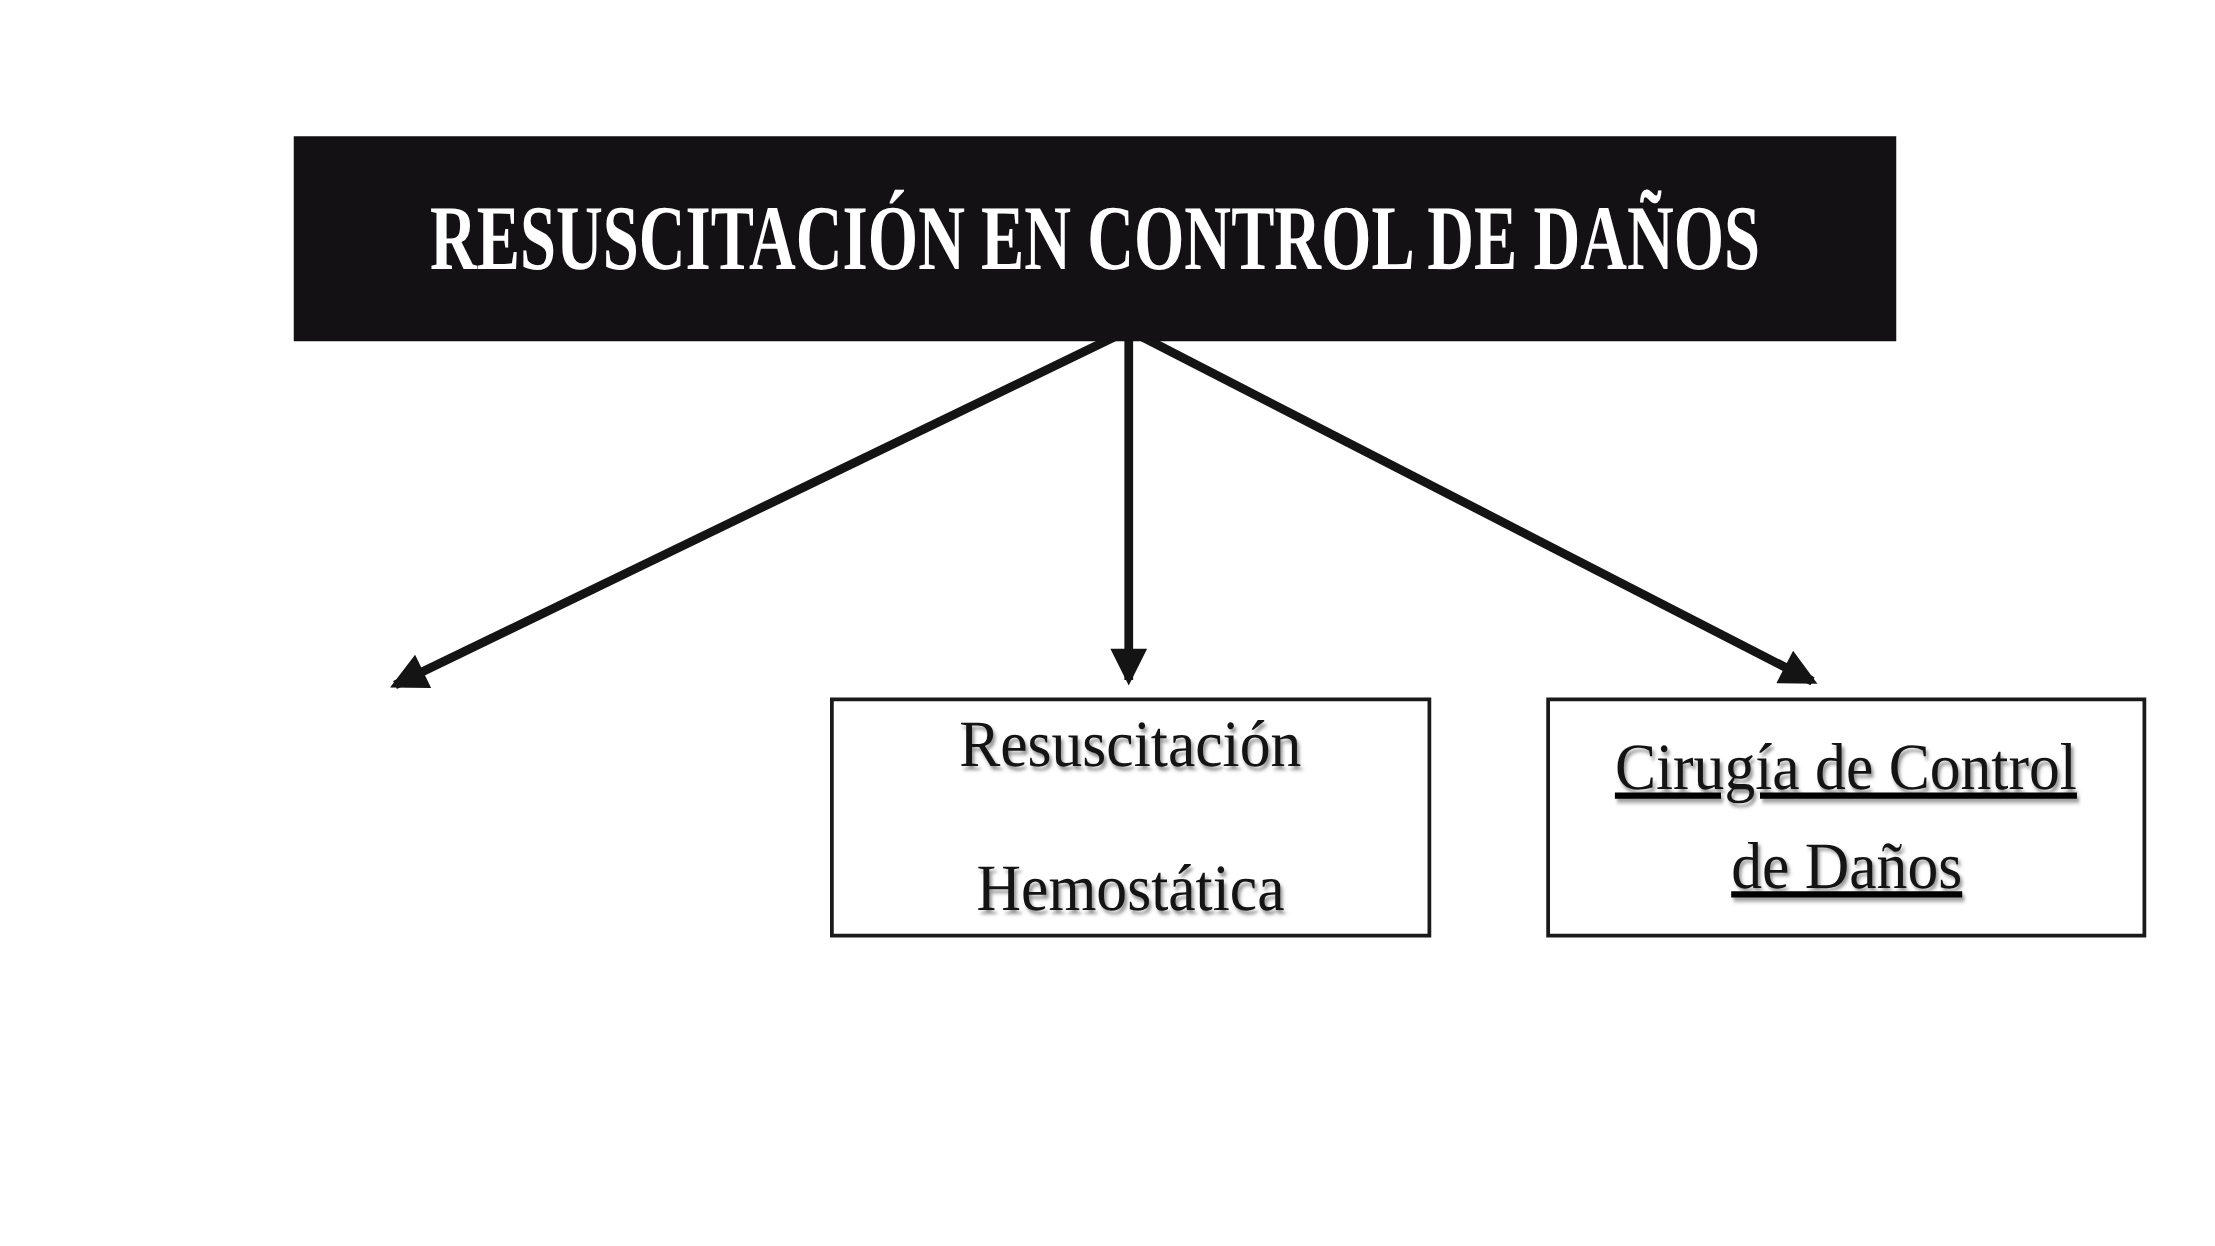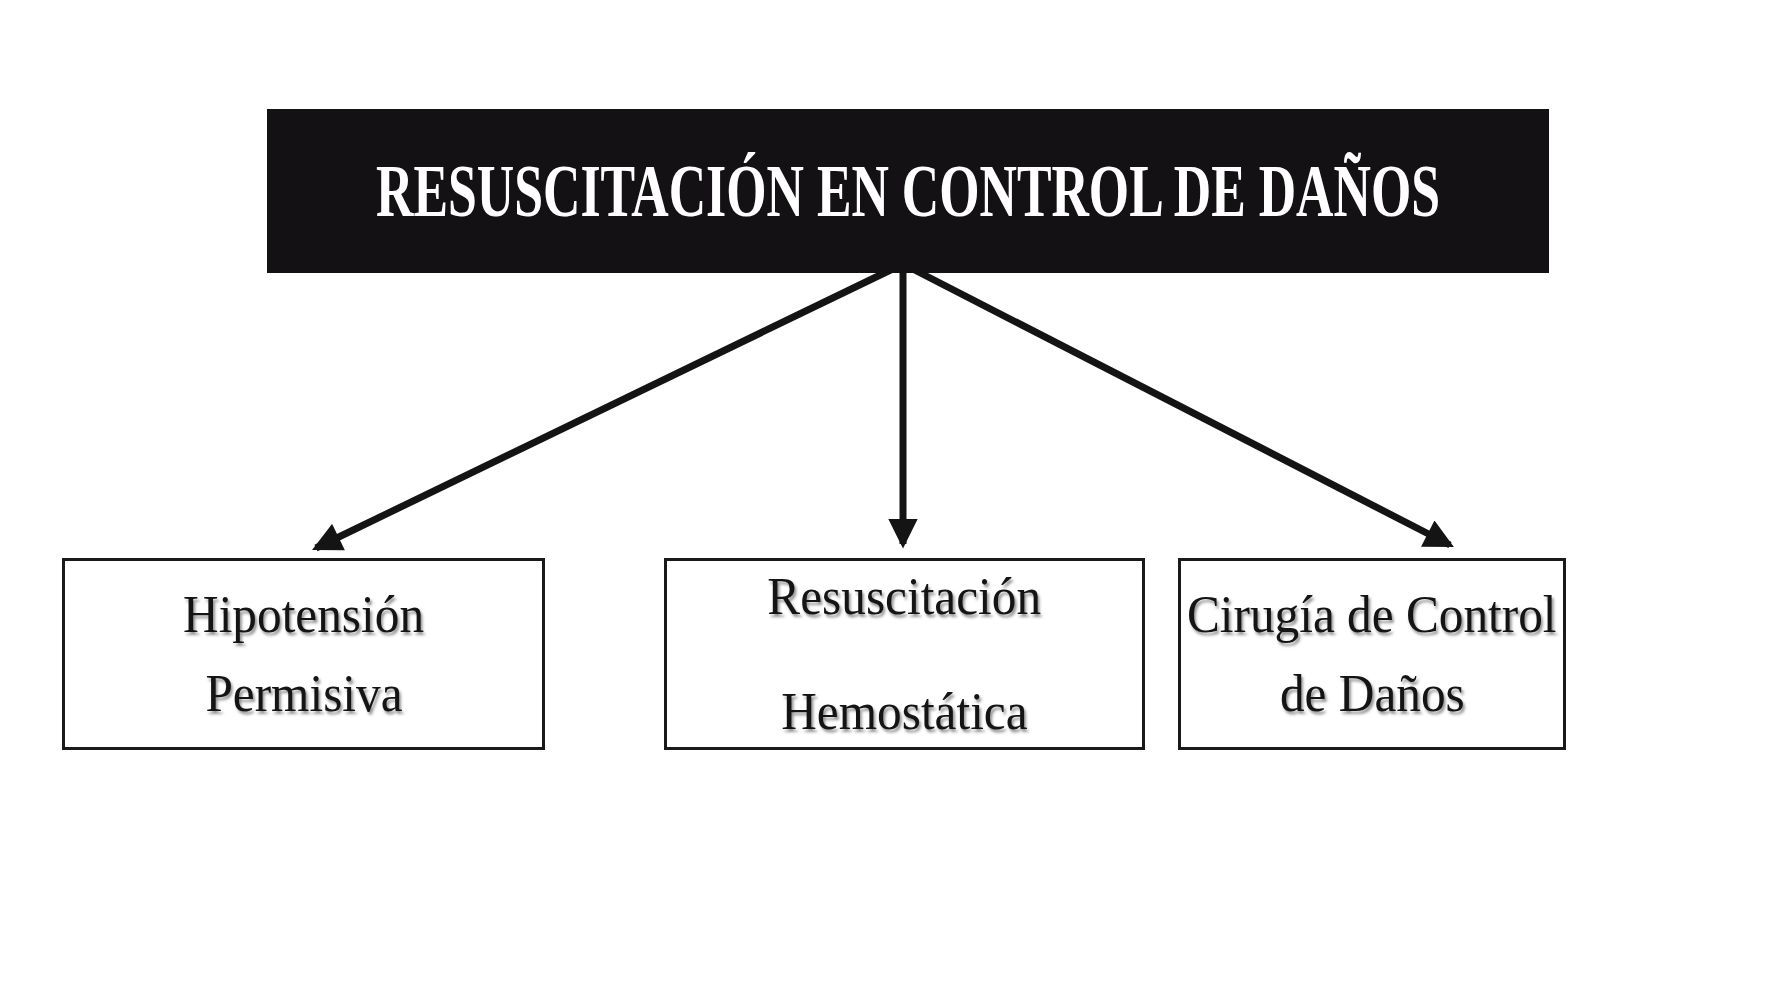--- a/index.html
+++ b/index.html
@@ -18,21 +18,21 @@
     font-family:"Liberation Serif","DejaVu Serif",serif;
     overflow:hidden;
   }
   .canvas{
     position:relative;
     width:1772px;height:997px;
     background:var(--background);
   }
   .header-box{
     position:absolute;
-    left:267px;top:109px;width:1282px;height:164px;
+    left:235px;top:109px;width:1282px;height:164px;
     background:var(--header-bg);
     display:flex;align-items:center;justify-content:center;
     z-index:2;
   }
   .header-title{
     color:var(--header-text);
     font-weight:bold;
     font-size:74px;
     white-space:nowrap;
     letter-spacing:0px;
@@ -48,21 +48,21 @@
   .node{
     position:absolute;
     top:558px;height:192px;
     background:var(--node-bg);
     border:3px solid var(--node-border);
     display:flex;flex-direction:column;align-items:center;justify-content:center;
     z-index:2;
   }
   .node-1{left:62px;width:483px;}
   .node-2{left:664px;width:481px;gap:36px;}
-  .node-3{left:1178px;width:388px;}
+  .node-3{left:1237px;width:480px;text-decoration:underline;}
   .node-label{
     color:var(--node-text);
     font-size:53px;
     line-height:1.5;
     text-align:center;
     white-space:nowrap;
     transform:scaleX(0.93);
     transform-origin:center center;
     text-shadow:2px 3px 3px rgba(110,110,110,0.75);
   }
@@ -80,24 +80,20 @@
     <defs>
       <marker id="ah" viewBox="0 0 10 10" refX="8.5" refY="5" markerWidth="4.6" markerHeight="4.2" orient="auto-start-reverse">
         <path d="M0,0 L10,5 L0,10 Z" fill="#141414"></path>
       </marker>
     </defs>
     <line x1="903" y1="264" x2="316" y2="548" stroke="#141414" stroke-width="7" marker-end="url(#ah)"></line>
     <line x1="903" y1="264" x2="903" y2="544" stroke="#141414" stroke-width="7" marker-end="url(#ah)"></line>
     <line x1="903" y1="264" x2="1450" y2="545" stroke="#141414" stroke-width="7" marker-end="url(#ah)"></line>
   </svg>
 
-  <div class="node node-1">
-    <span class="node-label">Hipotensión</span>
-    <span class="node-label">Permisiva</span>
-  </div>
 
   <div class="node node-2">
     <span class="node-label">Resuscitación</span>
     <span class="node-label">Hemostática</span>
   </div>
 
   <div class="node node-3">
     <span class="node-label">Cirugía de Control</span>
     <span class="node-label">de Daños</span>
   </div>

